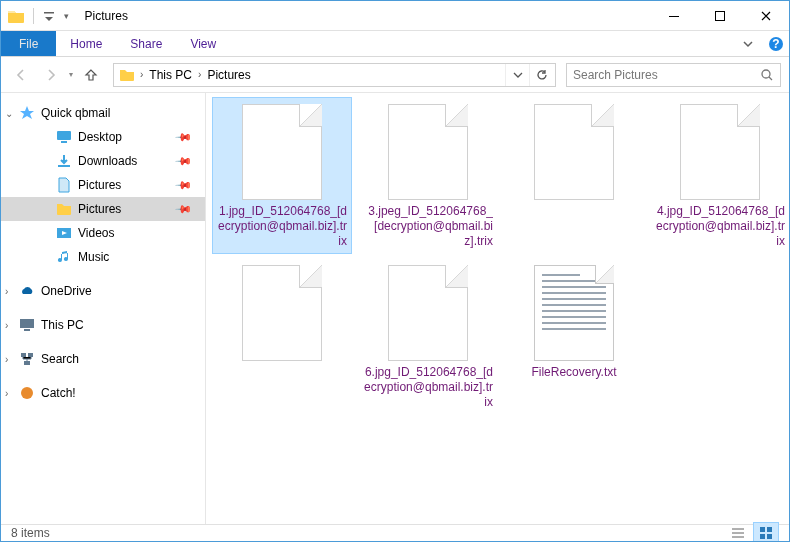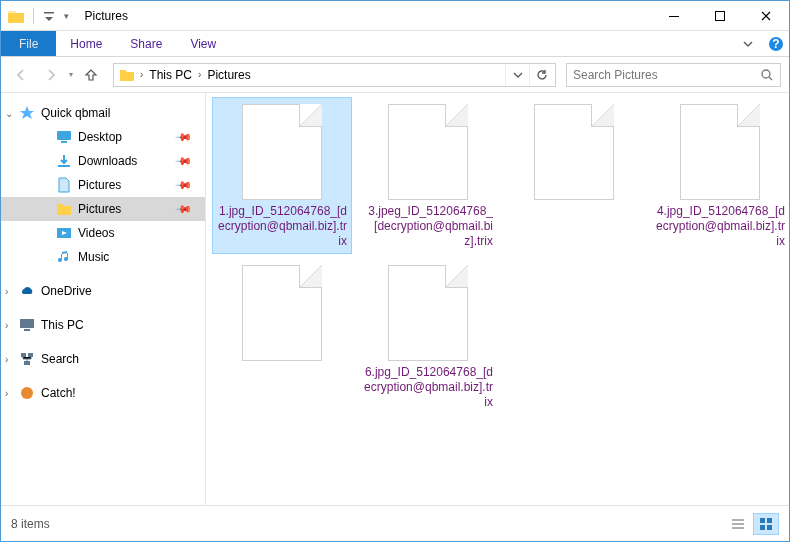--- a/index.html
+++ b/index.html
@@ -50,21 +50,21 @@
 .file-item.selected { background:#cce8ff; border-color:#99d1ff; }
 .file-item .thumb { width:80px; height:96px; margin-bottom:4px; position:relative; }
 .file-item .thumb.blank { background:#fff; border:1px solid #d0d0d0; }
 .file-item .thumb.blank::after { content:""; position:absolute; right:-1px; top:-1px; width:22px; height:22px; background:linear-gradient(135deg,#fff 0%,#fff 48%,#d8d8d8 50%,#f2f2f2 52%,#f2f2f2 100%); border-left:1px solid #d0d0d0; border-bottom:1px solid #d0d0d0; }
 .file-item .thumb.txt { background:#fff; border:1px solid #c8c8c8; display:flex; flex-direction:column; padding:8px 7px; gap:4px; }
 .file-item .thumb.txt::after { content:""; position:absolute; right:-1px; top:-1px; width:18px; height:18px; background:linear-gradient(135deg,#fff 0%,#fff 48%,#d8d8d8 50%,#f2f2f2 52%,#f2f2f2 100%); border-left:1px solid #c8c8c8; border-bottom:1px solid #c8c8c8; }
 .file-item .thumb.txt .line { height:2px; background:#9aa6b2; }
 .file-item .thumb.txt .line:first-child { width:60%; }
 .file-item .fname { text-align:right; line-height:1.25; word-break:break-all; color:#701a75; max-height:64px; overflow:hidden; font-size:12px; }
 
-.statusbar { height:36px; border-top:1px solid #e1e1e1; display:flex; align-items:center; padding:0 10px; color:#555; }
+.statusbar { height:17px; border-top:1px solid #e1e1e1; display:flex; align-items:center; padding:0 10px; color:#555; }
 .statusbar .sspacer { flex:1; }
 .statusbar .viewbtn { width:26px; height:22px; display:flex; align-items:center; justify-content:center; margin-left:2px; }
 .statusbar .viewbtn.active { background:#cce8ff; border:1px solid #99d1ff; }
 
 svg { display:block; }
 </style>
 </head>
 <body>
 
 <div class="titlebar">
@@ -283,20 +283,35 @@
         <div class="file-item">
           <div class="thumb blank"></div>
           <div class="fname">4.jpg_ID_512064768_[decryption@qbmail.biz].trix</div>
         </div>
         <div class="file-item">
           <div class="thumb blank"></div>
         </div>
         <div class="file-item">
           <div class="thumb blank"></div>
           <div class="fname">6.jpg_ID_512064768_[decryption@qbmail.biz].trix</div>
+        </div>
+        <div class="file-item">
+          <div class="thumb txt">
+            <div class="line"></div>
+            <div class="line"></div>
+            <div class="line"></div>
+            <div class="line"></div>
+            <div class="line"></div>
+            <div class="line"></div>
+            <div class="line"></div>
+            <div class="line"></div>
+            <div class="line"></div>
+            <div class="line"></div>
+          </div>
+          <div class="fname">FileRecovery.txt</div>
         </div>
       </div>
   </div>
 </div>
 
 <div class="statusbar">
   <span>8 items</span>
   <div class="sspacer"></div>
   <div class="viewbtn">
       <svg width="14" height="14">

